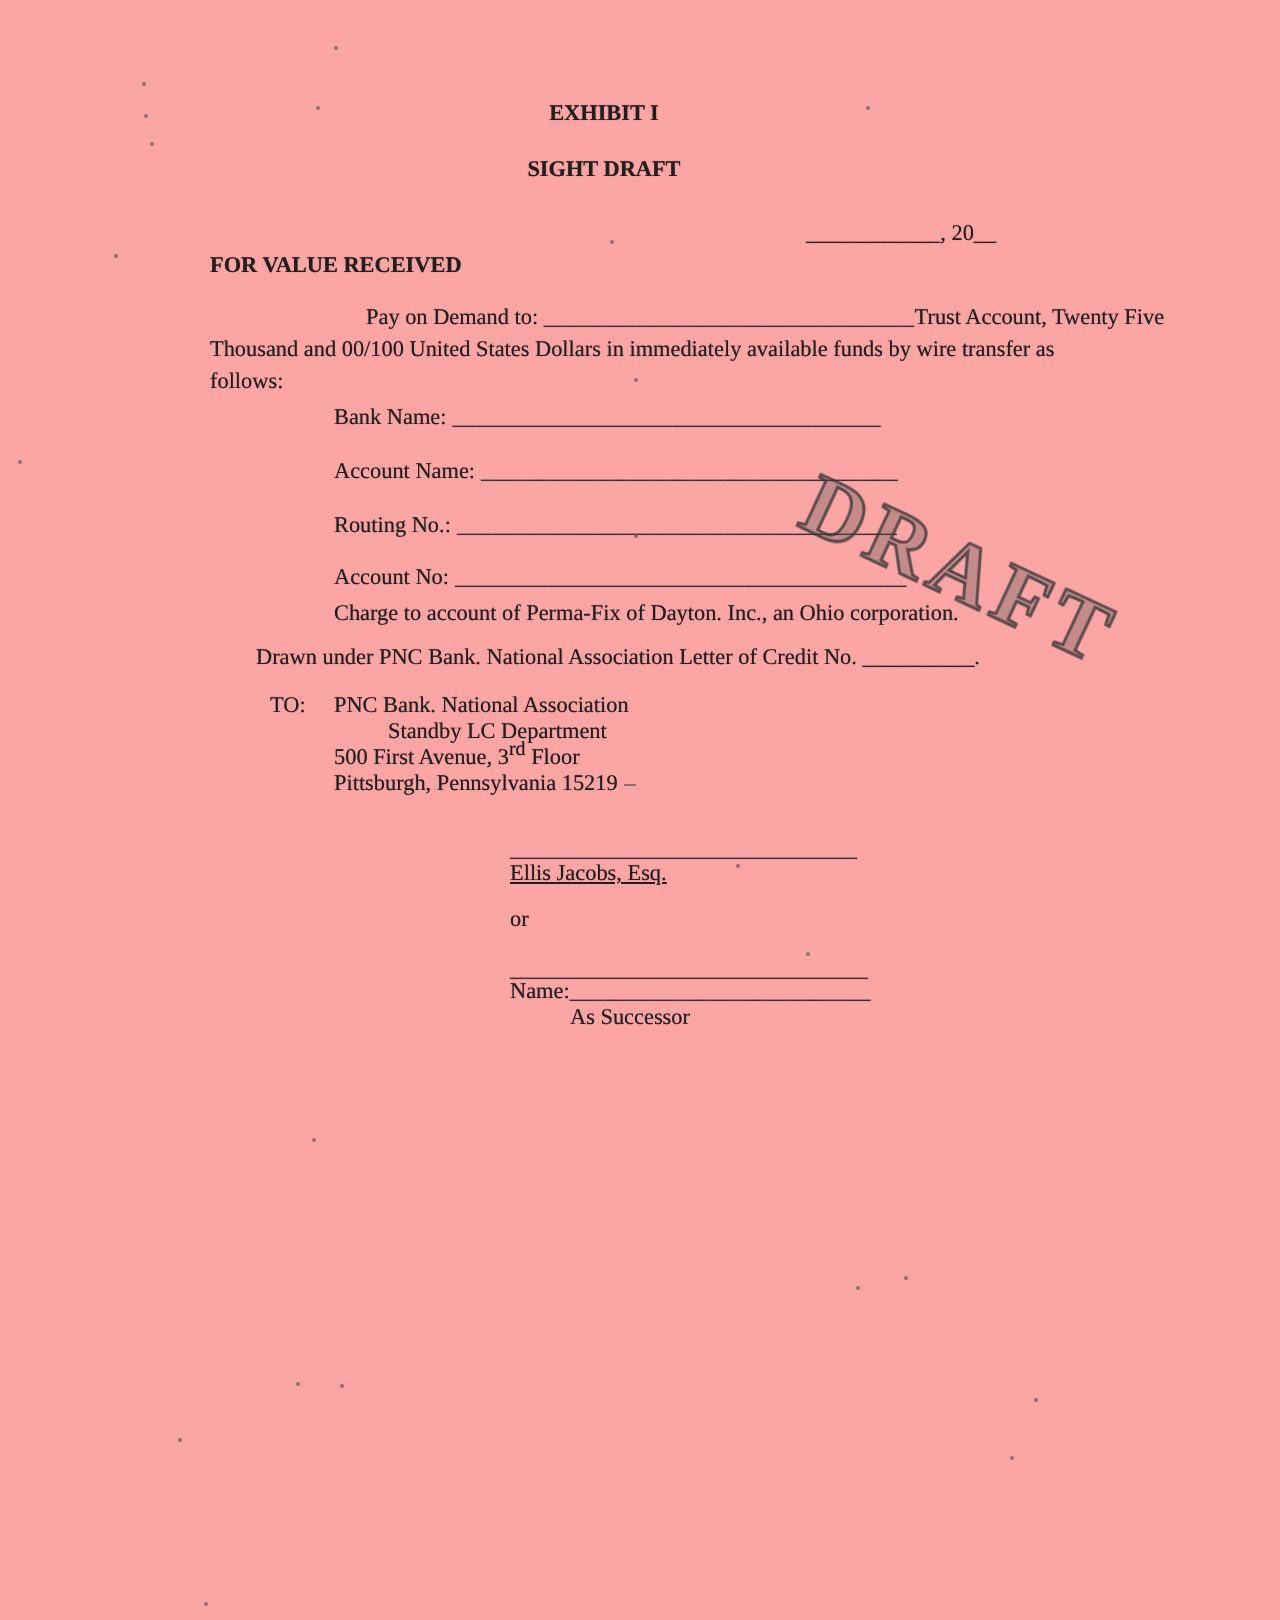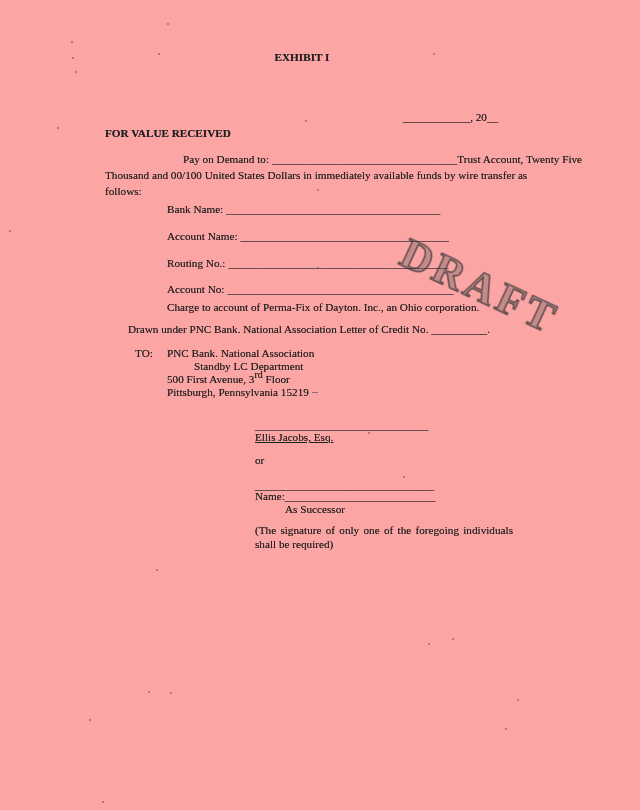--- a/index.html
+++ b/index.html
@@ -56,20 +56,21 @@
     opacity:0.7;
   }
   .sig-underline { letter-spacing:0; }
 </style>
 </head>
 <body>
 
 <div class="page">
 
   <div class="t bold center" style="top:50px;">EXHIBIT I</div>
+  <div class="t bold center" style="top:78px;">SIGHT DRAFT</div>
 
   <div class="t" style="left:403px; top:110px;">____________, 20__</div>
 
   <div class="t bold" style="left:105px; top:126px;">FOR VALUE RECEIVED</div>
 
   <div class="t" style="left:135px; top:152px;margin-left:48px;">
     <span>Pay on Demand to: </span><span class="blank">________________________________</span><span>Trust Account,  Twenty Five</span>
   </div>
   <div class="t" style="left:105px; top:168px;">Thousand and 00/100 United States Dollars in immediately available funds by wire transfer as</div>
   <div class="t" style="left:105px; top:184px;">follows:</div>
@@ -103,21 +104,20 @@
   <div class="t" style="left:167px; top:385px;">Pittsburgh, Pennsylvania 15219</div>
 
   <div class="t blank sig-underline" style="left:255px; top:418px;">_______________________________</div>
   <div class="t" style="left:255px; top:430px;text-decoration:underline;">Ellis Jacobs, Esq.</div>
   <div class="t" style="left:255px; top:453px;">or</div>
   <div class="t blank sig-underline" style="left:255px; top:478px;">________________________________</div>
   <div class="t" style="left:255px; top:489px;">
     <span>Name:</span><span class="blank">__________________________</span>
   </div>
   <div class="t" style="left:285px; top:502px;">As Successor</div>
-  <div class="t note" style="left:255px; top:524px;">(The signature of only one of the foregoing individuals shall be required)</div>
 
   <div class="draft-stamp">DRAFT</div>
 
   <div class="speck" style="left:167px;top:23px;"></div>
   <div class="speck" style="left:71px;top:41px;"></div>
   <div class="speck" style="left:72px;top:57px;"></div>
   <div class="speck" style="left:75px;top:71px;"></div>
   <div class="speck" style="left:433px;top:53px;"></div>
   <div class="speck" style="left:158px;top:53px;"></div>
   <div class="speck" style="left:305px;top:120px;"></div>

